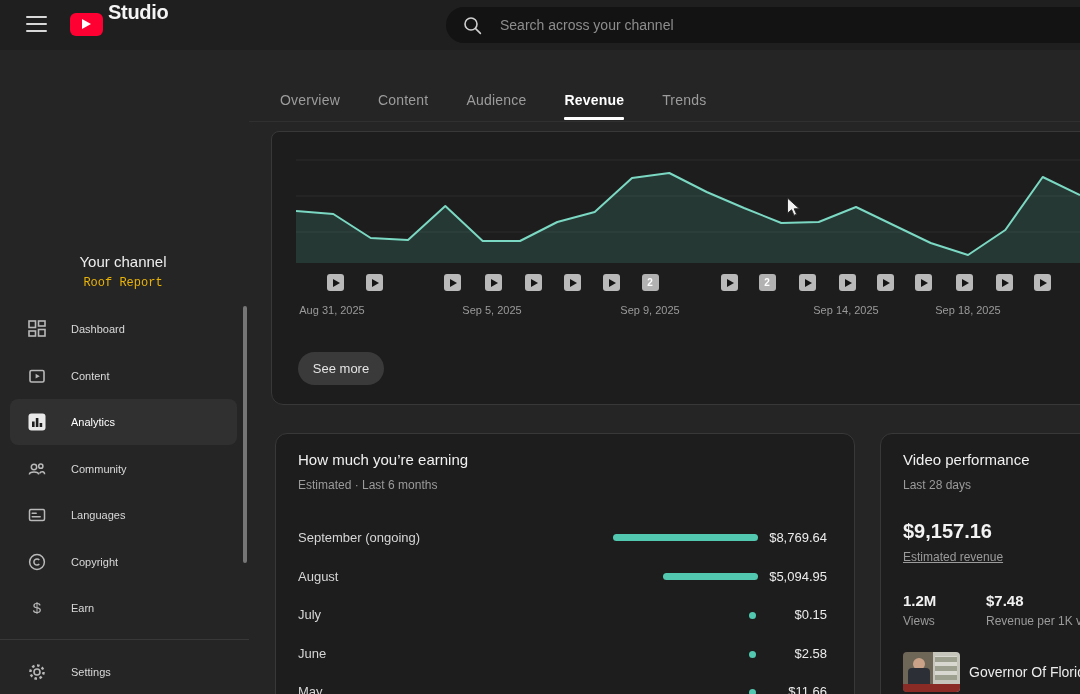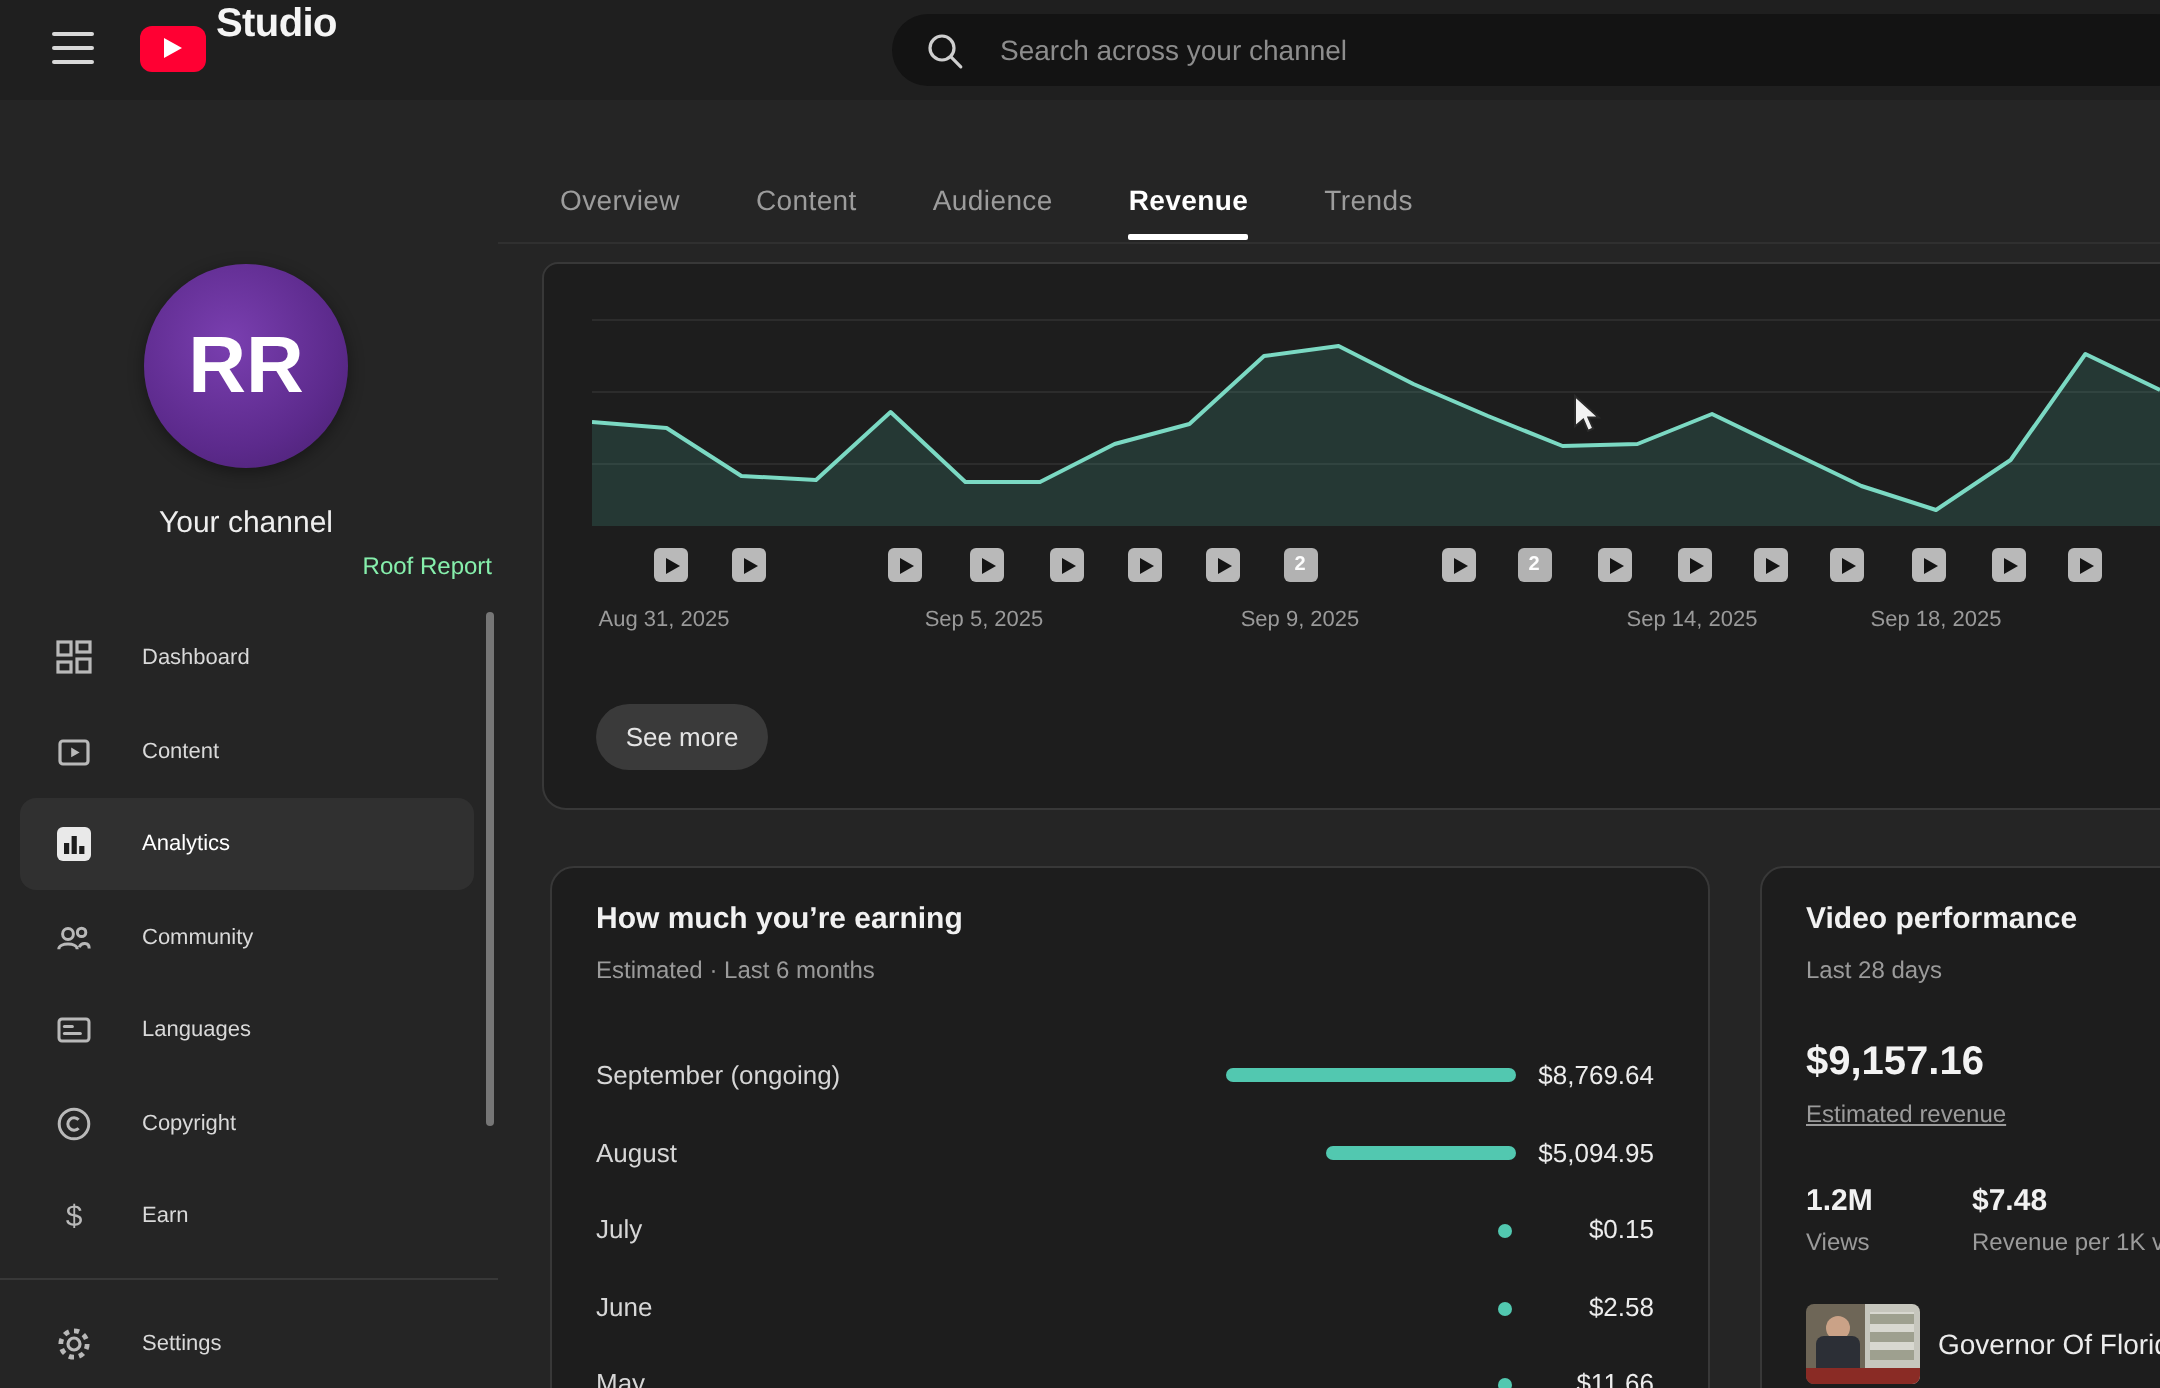--- a/index.html
+++ b/index.html
@@ -17,21 +17,21 @@
   .searchbar{position:absolute;left:446px;top:7px;width:650px;height:36px;border-radius:18px;background:#131313;}
   .searchbar .sicon{position:absolute;left:17px;top:9px;}
   .searchbar .ph{position:absolute;left:54px;top:10px;font-size:14px;color:#8d8d8d;}
   
   .sidebar{position:absolute;left:0;top:50px;width:249px;height:644px;background:#252525;}
   .avatar{position:absolute;left:72px;top:82px;width:102px;height:102px;border-radius:50%;
           background:radial-gradient(circle at 42% 38%, #7a3fb0, #5c2a8c 62%, #471f6e);
           display:flex;align-items:center;justify-content:center;box-shadow:0 2px 8px rgba(0,0,0,.4);}
   .avatar span{font-size:40px;font-weight:bold;color:#fff;letter-spacing:0;}
   .ch-title{position:absolute;left:0;top:203px;width:246px;text-align:center;font-size:15px;font-weight:500;color:#eee;}
-  .ch-name{position:absolute;left:0;top:226px;width:246px;text-align:right;font-size:12px;color:#86efac;}
+  .ch-name{position:absolute;left:0;top:226px;width:246px;text-align:center;font-size:12px;color:#eab308;font-family:Liberation Mono, monospace;}
   .nav-item{position:absolute;left:10px;width:227px;height:46px;border-radius:8px;
             display:flex;align-items:center;padding-left:17px;box-sizing:border-box;cursor:pointer;}
   .nav-item .icn{width:20px;height:20px;flex:0 0 20px;display:inline-flex;align-items:center;justify-content:center;}
   .nav-item .lbl{margin-left:24px;font-size:11px;color:#d9d9d9;}
   .nav-item.active{background:#303030;}
   .nav-item.active .lbl{color:#fff;font-weight:500;}
   .side-divider{position:absolute;left:0;top:589px;width:249px;height:1px;background:rgba(255,255,255,.09);}
   .side-scroll{position:absolute;left:243px;top:256px;width:4px;height:257px;background:#767676;border-radius:2px;}
   
   .tabs{position:absolute;left:249px;top:80px;width:831px;height:40px;display:flex;gap:38px;padding-left:31px;box-sizing:border-box;}
@@ -45,21 +45,21 @@
   .chart-svg{position:absolute;left:24px;top:8px;}
   .thumb{position:absolute;top:142px;width:17px;height:17px;border-radius:3px;background:#b9b9b9;
          display:flex;align-items:center;justify-content:center;cursor:pointer;}
   .thumb .tri{width:0;height:0;border-left:7px solid #141414;border-top:4.5px solid transparent;border-bottom:4.5px solid transparent;margin-left:2px;}
   .thumb.badge{background:#b2b2b2;color:#fdfdfd;font-size:10px;font-weight:bold;}
   .xdate{position:absolute;top:172px;width:100px;text-align:center;font-size:11px;color:#9a9a9a;}
   .see-more{position:absolute;left:26px;top:220px;width:86px;height:33px;border-radius:17px;background:#3a3a3a;
             display:flex;align-items:center;justify-content:center;font-size:13px;color:#e4e4e4;cursor:pointer;}
   
   .earn-card{left:275px;top:433px;width:580px;height:290px;}
-  .card-title{position:absolute;left:22px;top:17px;font-size:15px;font-weight:bold;color:#f1f1f1;text-align:right;}
+  .card-title{position:absolute;left:22px;top:17px;font-size:15px;font-weight:normal;color:#f1f1f1;text-align:right;}
   .card-sub{position:absolute;left:22px;top:44px;font-size:12px;color:#9b9b9b;}
   .erow{position:absolute;left:0;width:580px;height:20px;}
   .erow .mlabel{position:absolute;left:22px;top:2px;font-size:13px;color:#d6d6d6;}
   .erow .bar{position:absolute;top:6px;height:7px;border-radius:4px;}
   .erow .dot{position:absolute;left:473px;top:6.5px;width:7px;height:7px;border-radius:50%;}
   .erow .amount{position:absolute;right:29px;top:2px;font-size:13px;color:#ececec;}
   
   .video-card{left:880px;top:433px;width:240px;height:290px;}
   .big-val{position:absolute;left:22px;top:86px;font-size:20px;font-weight:bold;color:#f3f3f3;}
   .big-lbl{position:absolute;left:22px;top:116px;font-size:12px;color:#9b9b9b;text-decoration:underline;}
@@ -95,23 +95,20 @@
     <div class="searchbar">
       <svg class="sicon" width="19" height="19" viewBox="0 0 19 19">
         <circle cx="8" cy="8" r="6" fill="none" stroke="#cfcfcf" stroke-width="1.6"></circle>
         <line x1="12.6" y1="12.6" x2="17.4" y2="17.4" stroke="#cfcfcf" stroke-width="1.6" stroke-linecap="round"></line>
       </svg>
       <span class="ph">Search across your channel</span>
     </div>
   </div>
 
   <div class="sidebar">
-    <div class="avatar">
-        <span>RR</span>
-      </div>
     <div class="ch-title">Your channel</div>
     <div class="ch-name">Roof Report</div>
     <div id="nav-main">
         <div class="nav-item" style="top: 256px;">
           <span class="icn">
             <svg width="20" height="20" viewBox="0 0 20 20">
               <g fill="none" stroke="#b9b9b9" stroke-width="1.6">
                 <rect x="2" y="2" width="6.5" height="6.5"></rect>
                 <rect x="11.5" y="2" width="6.5" height="5"></rect>
                 <rect x="2" y="12" width="6.5" height="5"></rect>

